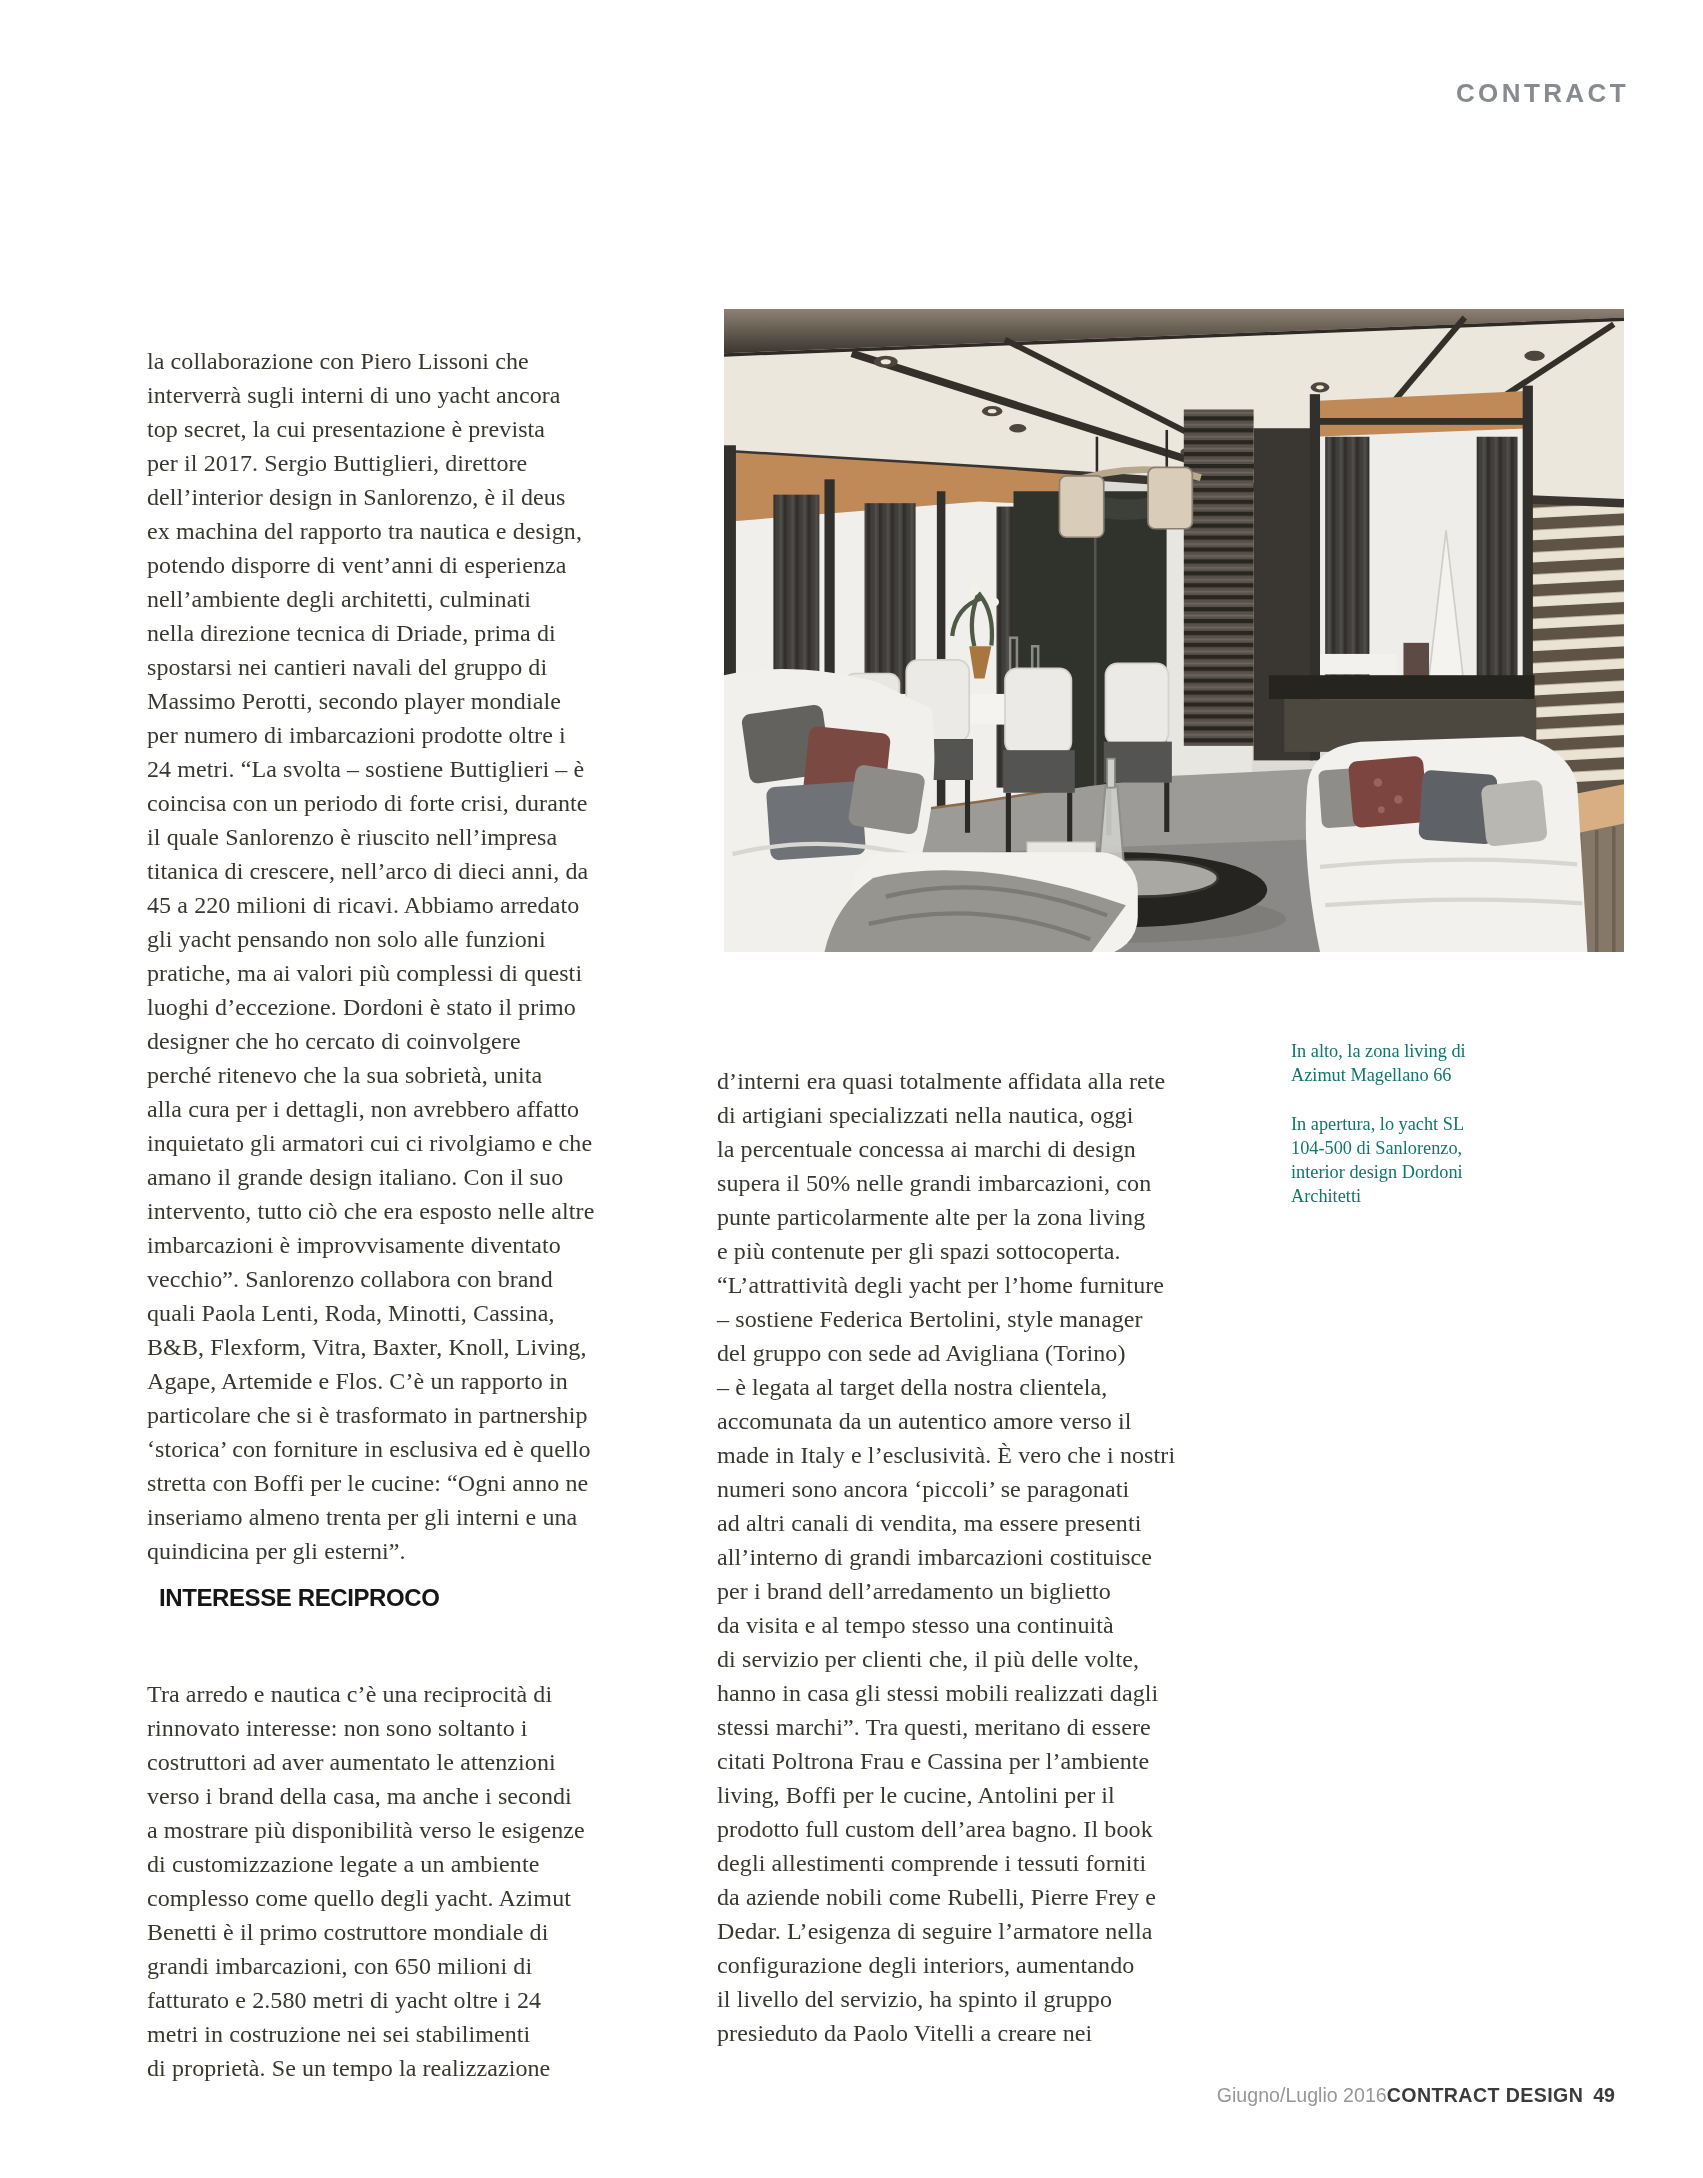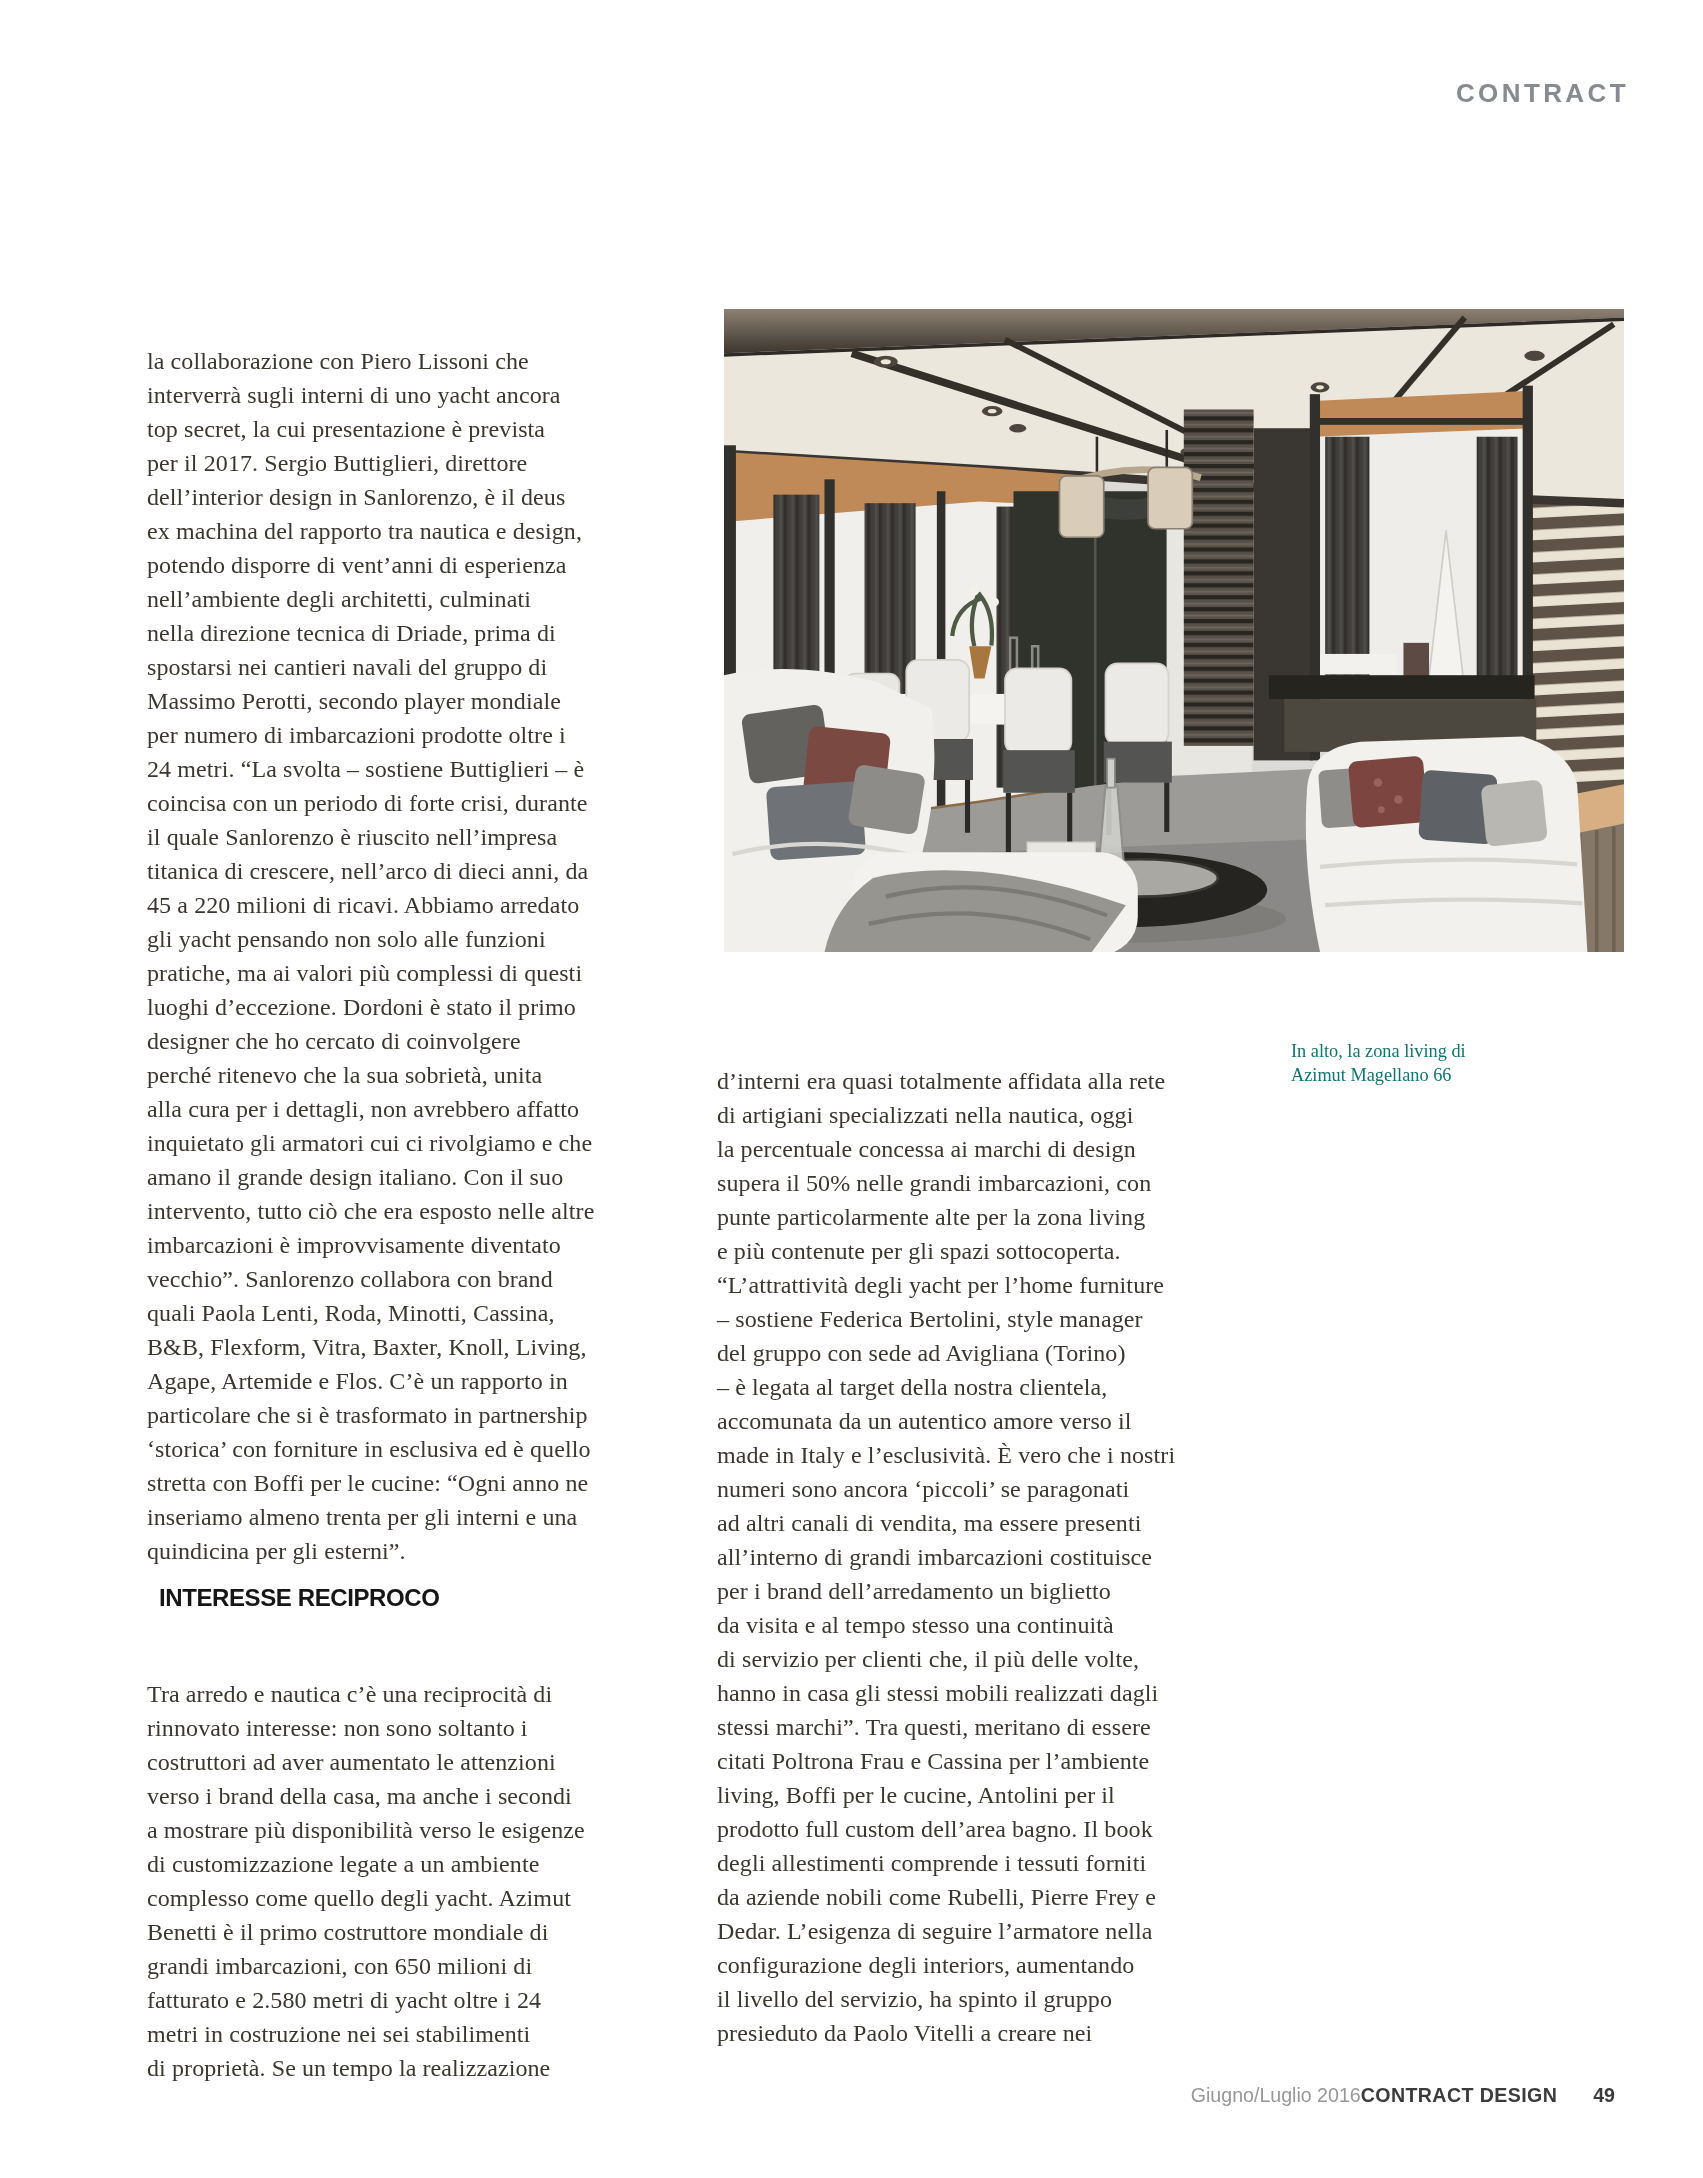--- a/index.html
+++ b/index.html
@@ -59,21 +59,21 @@
   .cap2{top:1112px;}
   .footer{
     position:absolute;
     top:2084px;right:89px;
     font-family:"Liberation Sans", sans-serif;
     font-size:19.6px;
     white-space:nowrap;
   }
   .footer .issue{color:#979染79;color:#979797;font-weight:normal;}
   .footer .brand{color:#3b3b3b;font-weight:bold;letter-spacing:0.4px;}
-  .footer .pagenum{color:#3b3b3b;font-weight:bold;margin-left:36px;}
+  .footer .pagenum{color:#3b3b3b;font-weight:bold;margin-left:10px;}
 </style>
 </head>
 <body>
 
 <div class="page">
 
   <div class="section-label">CONTRACT</div>
 
   <div class="photo">
     <svg viewBox="0 0 1057 755" preserveAspectRatio="none">
@@ -329,19 +329,23 @@
 prodotto full custom dell’area bagno. Il book
 degli allestimenti comprende i tessuti forniti
 da aziende nobili come Rubelli, Pierre Frey e
 Dedar. L’esigenza di seguire l’armatore nella
 configurazione degli interiors, aumentando
 il livello del servizio, ha spinto il gruppo
 presieduto da Paolo Vitelli a creare nei</div>
 
   <div class="caption cap1">In alto, la zona living di
 Azimut Magellano 66</div>
+  <div class="caption cap2">In apertura, lo yacht SL
+104-500 di Sanlorenzo,
+interior design Dordoni
+Architetti</div>
 
   <div class="footer">
     <span class="issue">Giugno/Luglio 2016</span><span class="brand">CONTRACT DESIGN</span><span class="pagenum">49</span>
   </div>
 
 </div>
 
 
 </body></html>

